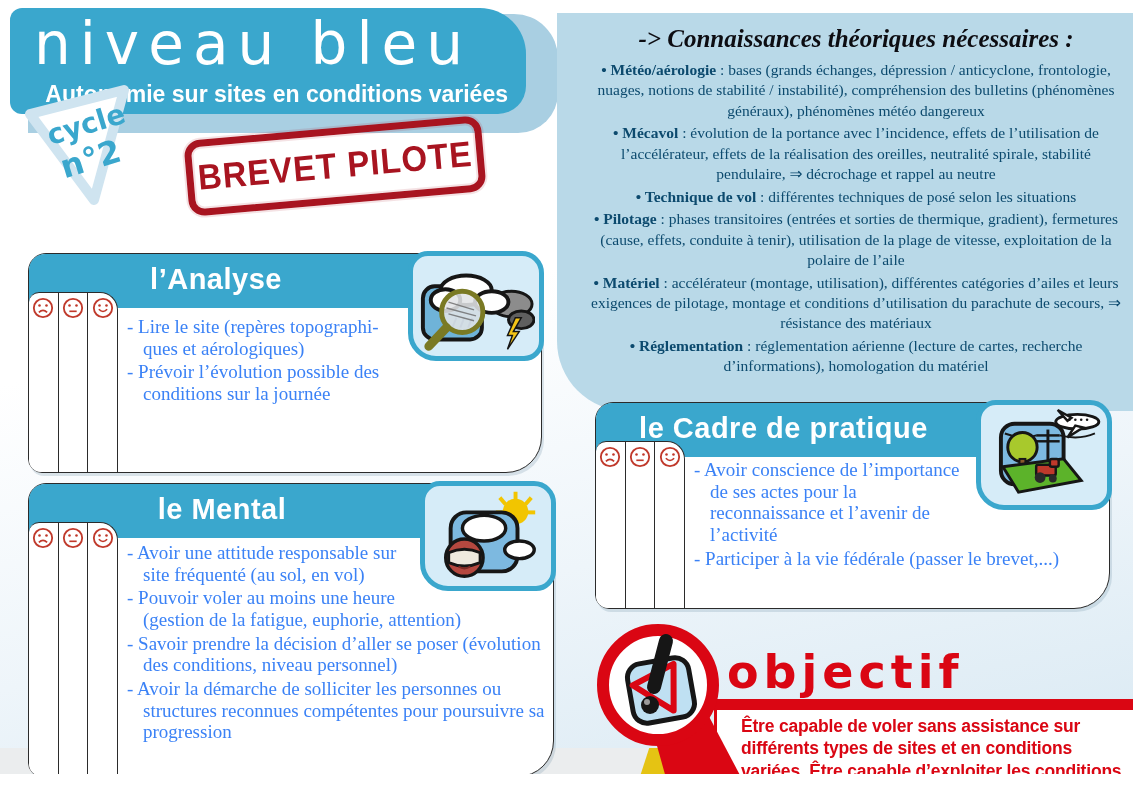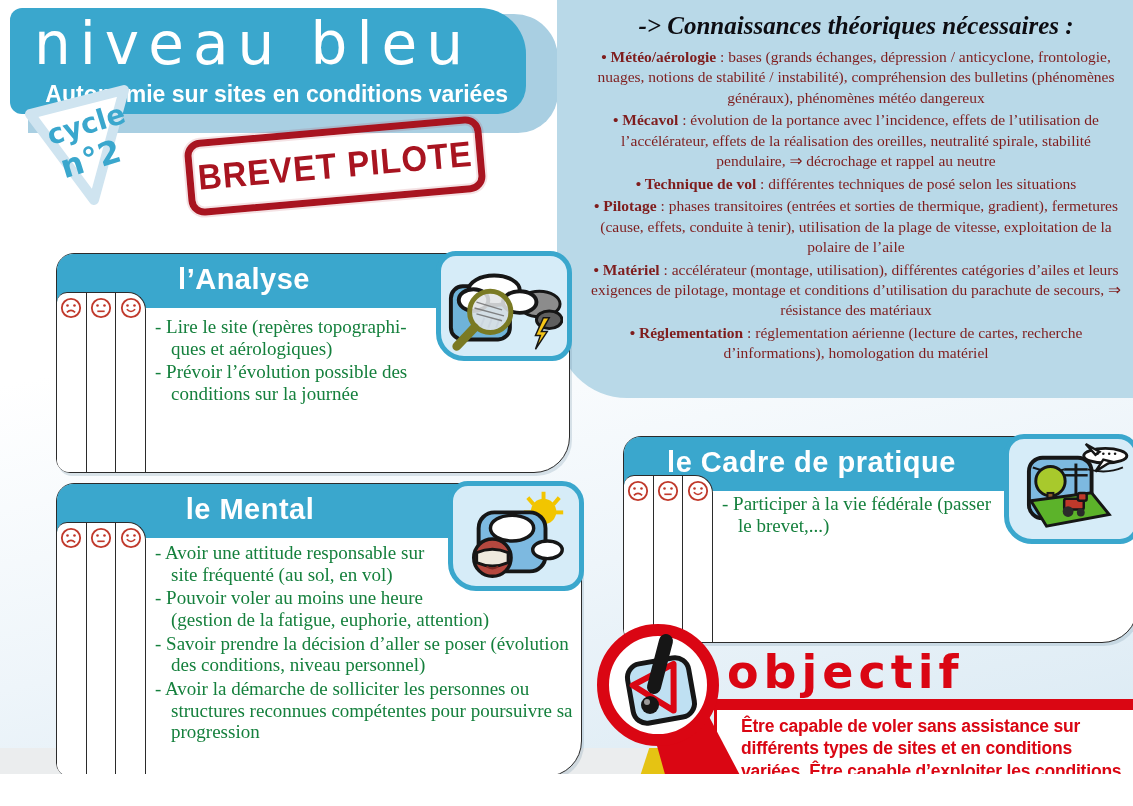--- a/index.html
+++ b/index.html
@@ -22,57 +22,57 @@
             color:#3aa7cd;transform:rotate(-17deg);}
   .cycle-l2{position:absolute;left:42px;top:56px;font:700 32px "DejaVu Sans",sans-serif;
             color:#3aa7cd;transform:rotate(-17deg);}
   .stamp{position:absolute;left:186px;top:128px;width:284px;height:62px;border:7px solid #a81420;
          border-radius:16px;transform:rotate(-5deg);z-index:4;display:flex;align-items:center;
          justify-content:center;box-shadow:0 0 0 2px rgba(168,20,32,.12), inset 0 0 0 2px rgba(168,20,32,.12);}
   .stamp-text{font:900 33px "Liberation Sans",sans-serif;color:#a81420;letter-spacing:1px;
               transform:scaleY(1.08);white-space:nowrap;}
 
   
-  .knowledge-panel{position:absolute;left:557px;top:0;width:576px;height:398px;
+  .knowledge-panel{position:absolute;left:557px;top:13px;width:576px;height:398px;
                    background:#b9d9e8;border-bottom-left-radius:70px;z-index:1;}
   .knowledge-inner{padding:12px 12px 0 34px;text-align:center;}
   .k-heading{font:italic 700 25px "Liberation Serif",serif;color:#0d0d12;margin-bottom:7px;}
-  .k-item{font:15.5px/1.32 "Liberation Serif",serif;color:#7f1d1d;margin-bottom:2px;}
+  .k-item{font:15.5px/1.32 "Liberation Serif",serif;color:#0c4a6e;margin-bottom:2px;}
   .k-item b{font-weight:700;}
   .k-item::before{content:"• ";font-weight:700;}
 
   
   .card{position:absolute;background:#fff;border:1.6px solid #2b2b2b;
-        border-radius:18px 22px 36px 14px;box-shadow:2px 3px 0 rgba(120,150,170,.25);z-index:2;margin-left:28px;}
+        border-radius:18px 22px 36px 14px;box-shadow:2px 3px 0 rgba(120,150,170,.25);z-index:2;}
   .card-head{position:absolute;left:0;top:0;right:0;height:54px;background:#3aa7cd;
              border-radius:16px 20px 0 0;}
   .card-title{position:absolute;top:9px;left:0;right:138px;text-align:center;
               font:700 29px "Liberation Sans",sans-serif;color:#fff;letter-spacing:.5px;}
   .rating{position:absolute;left:0;top:38px;bottom:0;width:88px;background:#fff;
           border-top:1.6px solid #2b2b2b;border-right:1.6px solid #2b2b2b;
           border-radius:10px 18px 0 12px;display:flex;z-index:2;}
   .rating .col{flex:1;border-right:1.4px solid #2b2b2b;display:flex;justify-content:center;
                align-items:flex-start;padding-top:4px;}
   .rating .col:last-child{border-right:none;}
   .icon-box{position:absolute;top:-3px;right:-3px;width:136px;height:110px;background:#d6ecf8;
             border:5px solid #3aa7cd;border-radius:20px 22px 20px 28px;z-index:3;
             display:flex;align-items:center;justify-content:center;box-sizing:border-box;}
   .card-content{position:absolute;left:98px;right:8px;bottom:4px;overflow:hidden;
-                font:19px/1.14 "Liberation Serif",serif;color:#15803d;}
+                font:19px/1.14 "Liberation Serif",serif;color:#3b82f6;}
   .icon-spacer{float:right;width:128px;}
   .bullet{padding-left:16px;text-indent:-16px;margin-bottom:2px;}
   .bullet::before{content:"- ";}
 
   .card-analyse{left:28px;top:253px;width:512px;height:218px;}
   .card-analyse .card-content{top:62px;}
   .card-analyse .icon-spacer{height:50px;}
   .card-mental{left:28px;top:483px;width:512px;height:292px;padding-left:12px;}
   .card-mental .card-content{top:58px;}
   .card-mental .icon-spacer{height:52px;}
-  .card-cadre{left:595px;top:436px;width:513px;height:205px;}
+  .card-cadre{left:595px;top:402px;width:513px;height:205px;}
   .card-cadre .card-content{top:56px;}
   .card-cadre .icon-spacer{height:58px;}
 
   
   .obj-icon{position:absolute;left:592px;top:621px;width:150px;height:164px;z-index:3;}
   .obj-title{position:absolute;left:727px;top:645px;font:700 46px "DejaVu Sans",sans-serif;
              color:#da0613;letter-spacing:5px;z-index:2;text-align:center;}
   .obj-bar{position:absolute;left:686px;top:699px;width:447px;height:11px;background:#da0613;z-index:2;}
   .obj-box{position:absolute;left:714px;top:710px;width:419px;height:70px;background:#fff;
            border-left:3px solid #da0613;border-bottom:3px solid #da0613;
@@ -293,20 +293,21 @@
         <g fill="#161616">
             <circle cx="86" cy="12" r="1.3"></circle>
             <circle cx="92" cy="12" r="1.3"></circle>
             <circle cx="98" cy="12" r="1.3"></circle>
             <circle cx="104" cy="12" r="1.3"></circle>
           </g>
       </svg>
     </div>
     <div class="card-content">
       <div class="icon-spacer"></div>
+        <div class="bullet">Avoir conscience de l’importance de ses actes pour la reconnaissance et l’avenir de l’activité</div>
         <div class="bullet">Participer à la vie fédérale (passer le brevet,...)</div>
       </div>
   </div>
 
   <div class="obj-icon">
     <svg width="150" height="164" viewBox="0 0 150 164">
       <polygon points="58,100 112,86 150,158 76,164" fill="#da0613"></polygon>
       <circle cx="66" cy="64" r="55" fill="#fff" stroke="#da0613" stroke-width="12"></circle>
       <g transform="rotate(-10 66 70)">
         <rect x="38" y="40" width="62" height="60" rx="14" fill="#bfe0f2" stroke="#161616" stroke-width="5"></rect>

